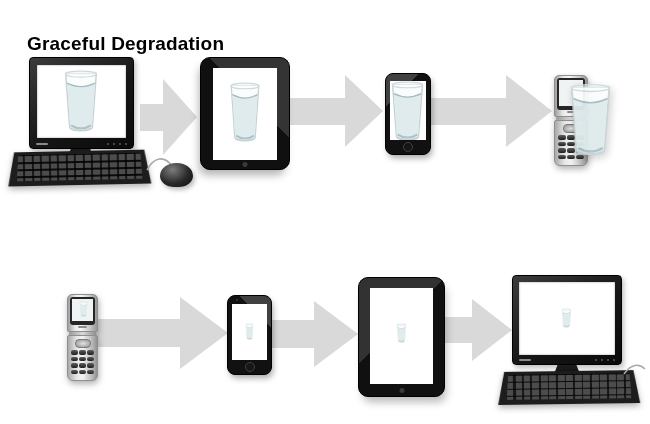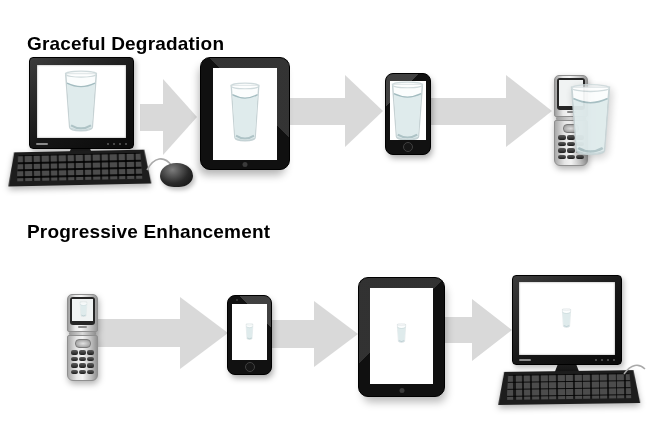--- a/index.html
+++ b/index.html
@@ -133,21 +133,20 @@
       <ellipse cx="30" cy="8" rx="23" ry="4.6" fill="#ffffff" fill-opacity="0.5" stroke="#cfdadc" stroke-width="1.8"></ellipse>
       <path d="M15 88 Q30 97.5 45 88" fill="none" stroke="#9db5ba" stroke-width="3.4" opacity="0.75"></path>
       <path d="M13.5 92.5 Q30 99 46.5 92.5" fill="none" stroke="#c2d2d4" stroke-width="2" opacity="0.8"></path>
     </symbol>
   </defs>
 </svg>
 
 <div class="canvas">
 
   <div class="heading" id="h1">Graceful Degradation</div>
-  <div class="heading" id="h2">Progressive Enhancement</div>
 
   <div class="arrow" id="a1">
       <div class="shaft"></div>
       <div class="head"></div>
     </div>
   <div class="arrow" id="a2">
       <div class="shaft"></div>
       <div class="head"></div>
     </div>
   <div class="arrow" id="a3">

